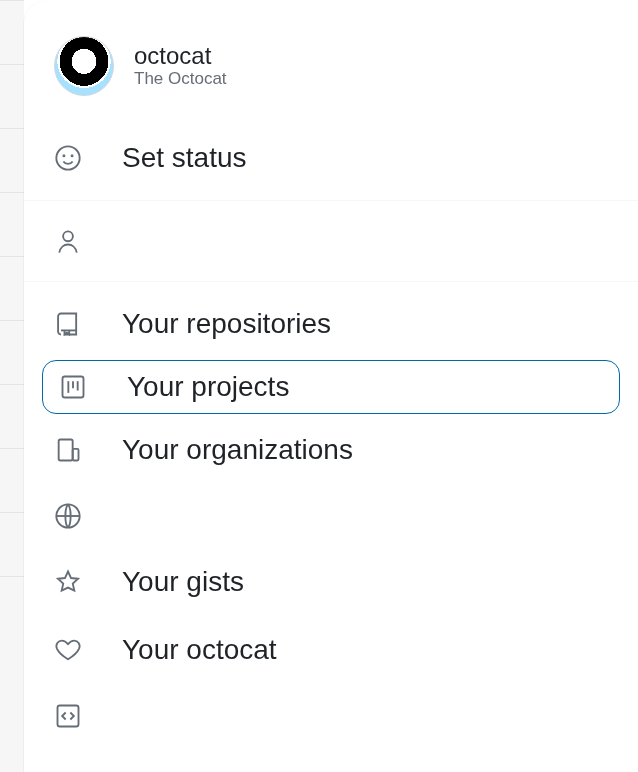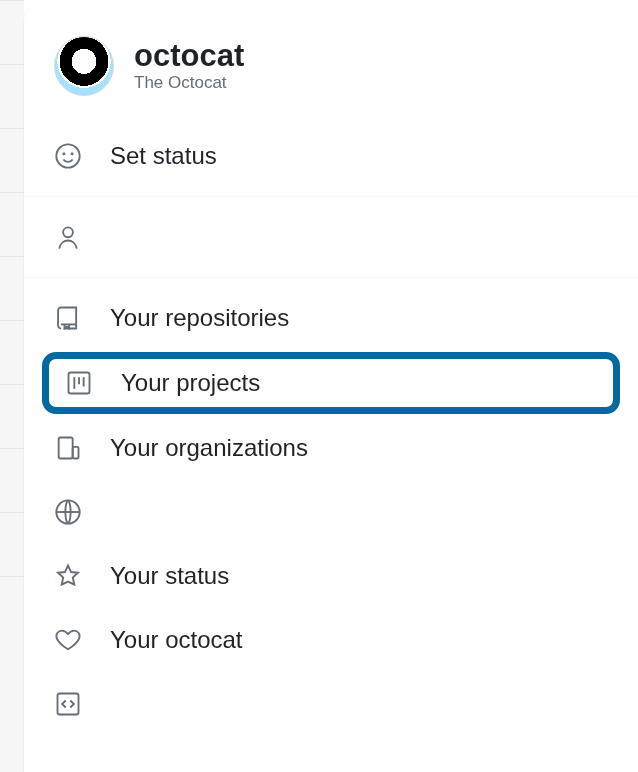--- a/index.html
+++ b/index.html
@@ -26,42 +26,42 @@
       display:flex;align-items:center;gap:20px;
       padding:0 30px 20px 30px;
       position:relative;
     }
     .avatar{
       width:60px;height:60px;border-radius:50%;
       background:radial-gradient(circle at 50% 42%, #fff 0 28%, #000 28% 55%, #fff 55% 60%, #a6e1ff 60% 100%);
       border:1px solid #d0d7de;
       flex:0 0 auto;
     }
-    .names .user{font-weight:700;font-size:31px;line-height:1.1;}
+    .names .user{font-weight:400;font-size:24px;line-height:1.1;}
     .names .full{color:#656d76;font-size:17px;line-height:1.2;}
     .close{
       position:absolute;right:36px;top:12px;
       width:36px;height:36px;display:flex;align-items:center;justify-content:center;
       color:#656d76;cursor:pointer;background:none;border:none;
     }
     .section-divider{border:none;border-top:1px solid #d0d7de33;margin:0;}
     .item{
-      display:flex;align-items:center;gap:28px;
+      display:flex;align-items:center;gap:40px;
       padding:18px 30px;
-      font-size:24px;
+      font-size:28px;
       cursor:pointer;
       color:#1f2328;
     }
     .item .icon{
       width:28px;height:28px;flex:0 0 28px;color:#656d76;display:flex;align-items:center;justify-content:center;
     }
     .item svg{width:28px;height:28px;stroke:currentColor;fill:none;stroke-width:1.6;}
     .section{padding:8px 0;}
     .highlight-box{
-      border:7px solid #0369a1;
+      border:1px solid #0369a1;
       border-radius:14px;
       margin:2px 18px;
     }
     .highlight-box .item{padding:10px 16px;}
   </style>
 </head>
 <body>
 
 <div class="backdrop">
   <div></div>
@@ -176,21 +176,21 @@
           </svg>
       </span>
     </div>
 
     <div class="item">
       <span class="icon">
         <svg viewBox="0 0 24 24">
             <path d="M12 3l2.6 5.6 6 .6-4.5 4.2 1.3 6L12 16.8 6.6 19.4l1.3-6L3.4 9.2l6-.6z"></path>
           </svg>
       </span>
-      <span>Your status</span>
+      <span>Your gists</span>
     </div>
 
     <div class="item">
       <span class="icon">
         <svg viewBox="0 0 24 24">
             <path d="M12 20s-7.5-4.7-9.5-9.2C1 6.9 3.6 4 6.8 4c2 0 3.6 1.1 5.2 3 1.6-1.9 3.2-3 5.2-3 3.2 0 5.8 2.9 4.3 6.8C19.5 15.3 12 20 12 20z"></path>
           </svg>
       </span>
       <span>Your octocat</span>
     </div>

